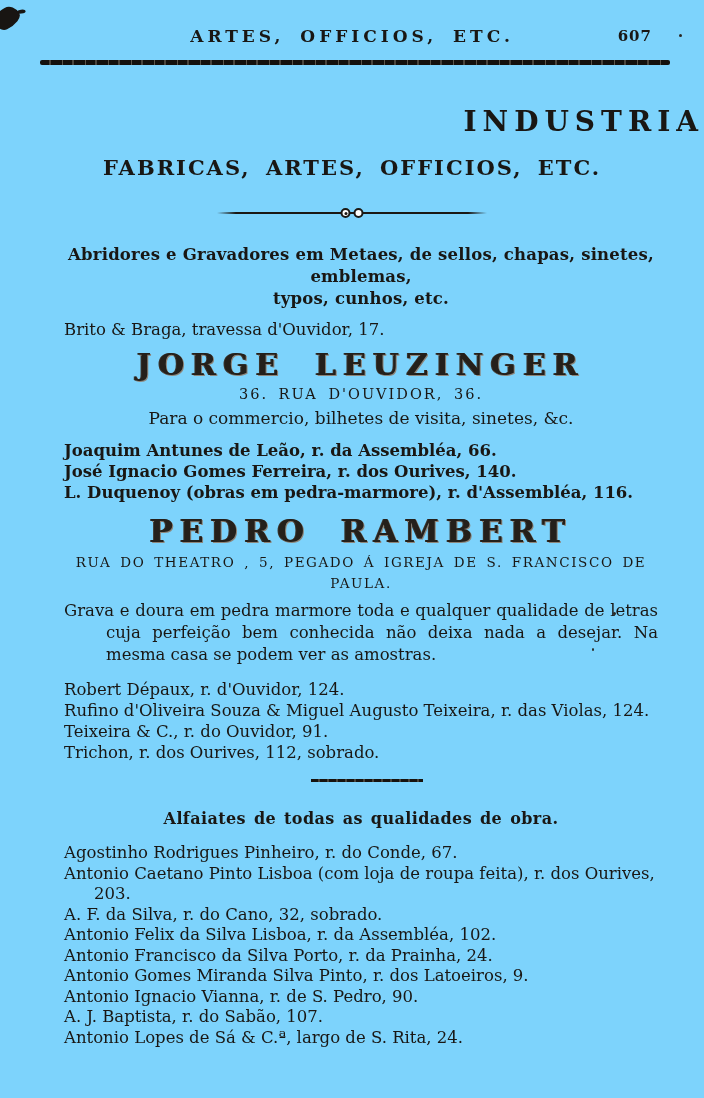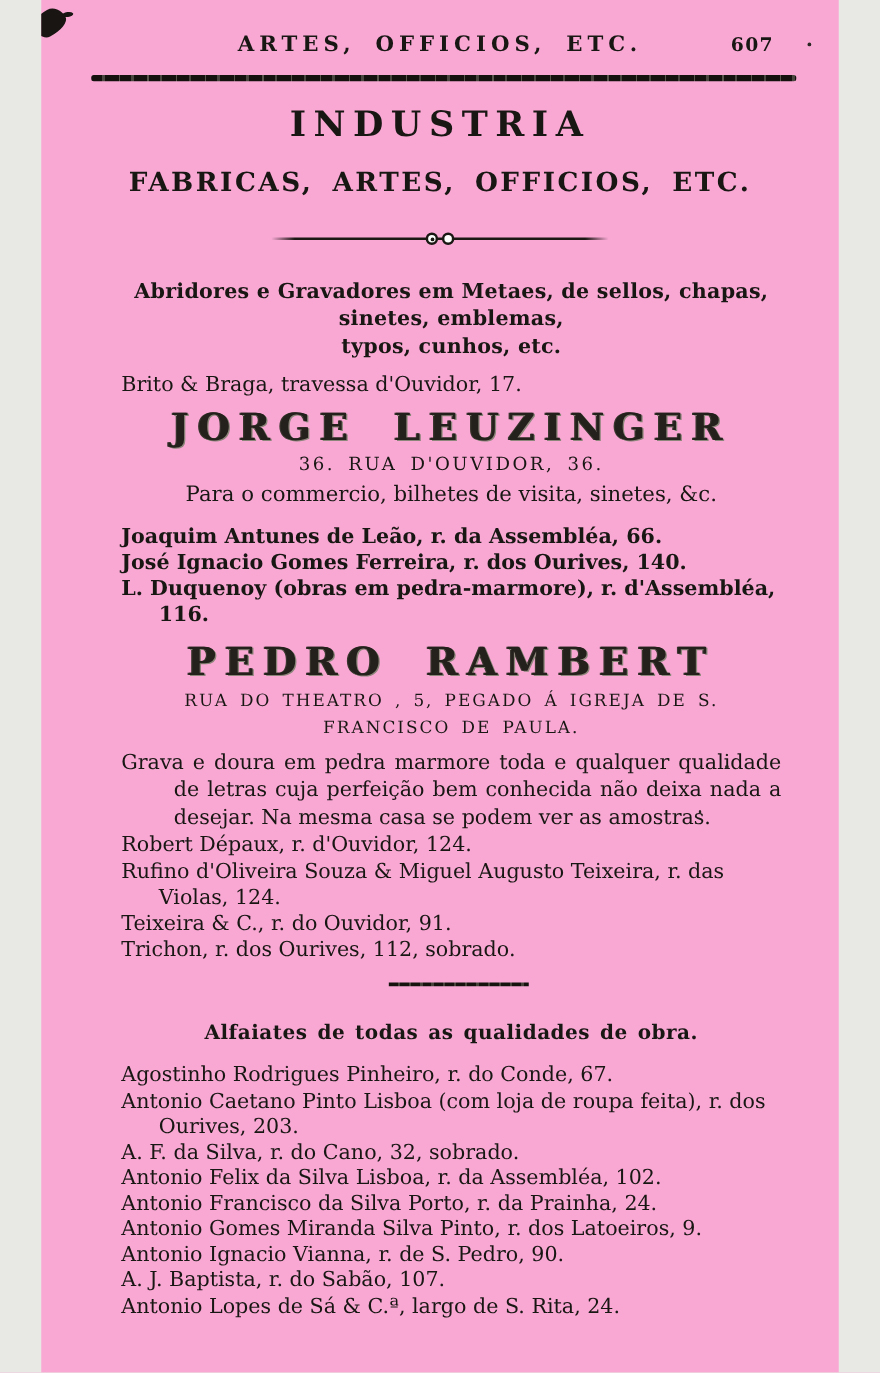--- a/index.html
+++ b/index.html
@@ -1,24 +1,24 @@
 <!DOCTYPE html>
 <html><head>
 <meta charset="utf-8">
 <style>
   * { margin: 0; padding: 0; box-sizing: border-box; }
   html, body { background: #e8e8e4; }
   body { font-family: "DejaVu Serif", "Liberation Serif", serif; }
 
   .page {
     position: relative;
-    width: 638px;
+    width: 704px;
     height: 1098px;
     margin: 0 auto;
-    background: #f9a8d4;
+    background: #7dd3fc;
     color: #191714;
     overflow: hidden;
   }
 
   
   .ink-mark {
     position: absolute;
     top: 8px; left: -6px;
     width: 26px; height: 20px;
     background: #181512;
@@ -67,22 +67,22 @@
     background:
       repeating-linear-gradient(90deg,
         #14110e 0px, #14110e 9px,
         #4a453e 9px, #4a453e 11px,
         #14110e 11px, #14110e 22px,
         #5a554c 22px, #5a554c 23px);
     border-radius: 2px;
   }
 
   .main-title {
-    margin-top: 18px;
-    text-align: center;
+    margin-top: 40px;
+    text-align: right;
     font-weight: bold;
     font-size: 28px;
     letter-spacing: 6px;
   }
   .sub-title {
     margin-top: 17px;
     text-align: center;
     font-weight: bold;
     font-size: 21px;
     letter-spacing: 2px;
@@ -140,21 +140,21 @@
   }
 
   .entry-list { list-style: none; }
   .entry-list .entry {
     padding-left: 30px;
     text-indent: -30px;
     line-height: 21px;
   }
   .entries-1 { margin-top: 9px; }
   .entries-2 { margin-top: 11px; font-weight: bold; }
-  .entries-3 { }
+  .entries-3 { margin-top: 13px; }
 
   .ad { text-align: center; }
   .ad-name {
     font-weight: bold;
     letter-spacing: 7px;
     word-spacing: 12px;
     color: #24201b;
     text-shadow:
       1px 1px 0 #8c857a,
       -1px 0 0 #3a352e;

